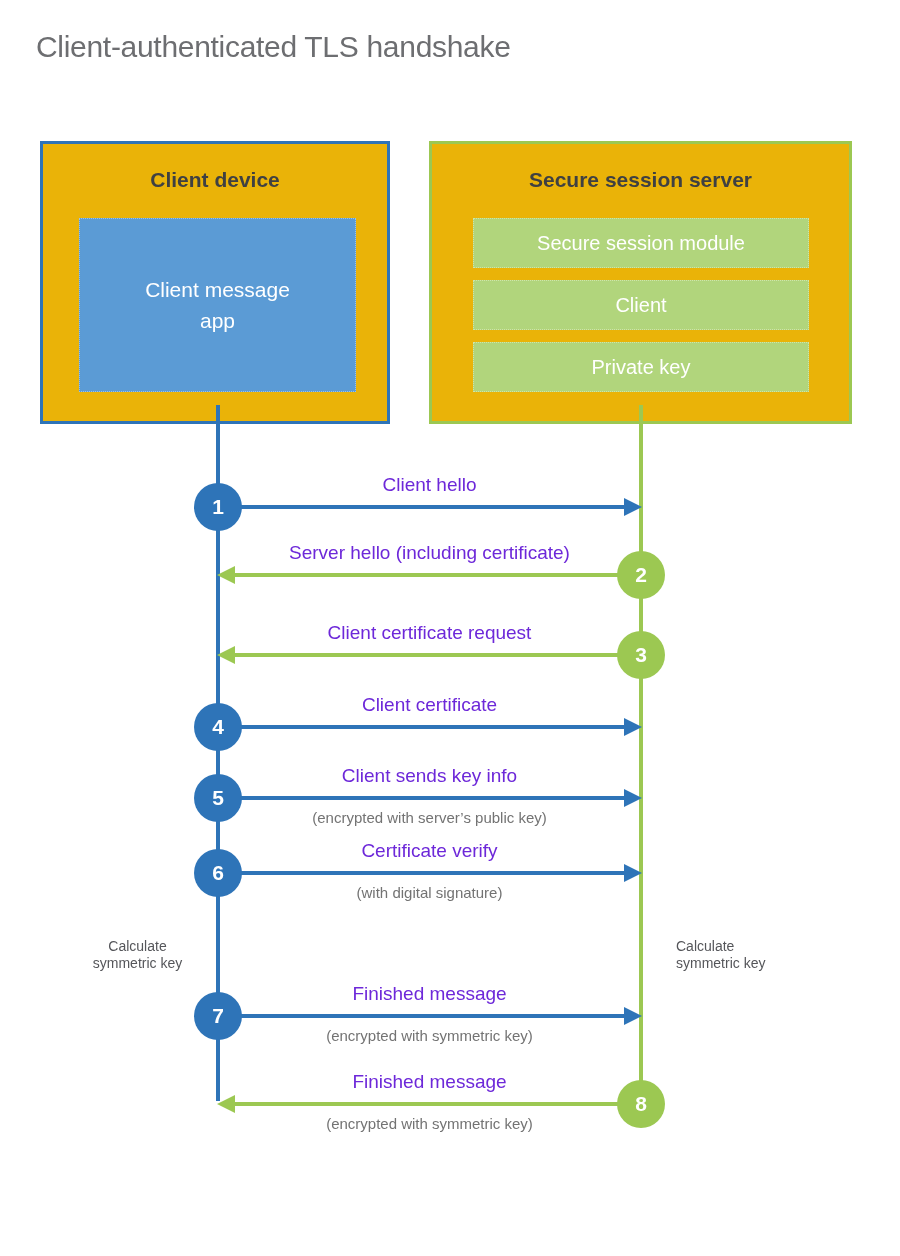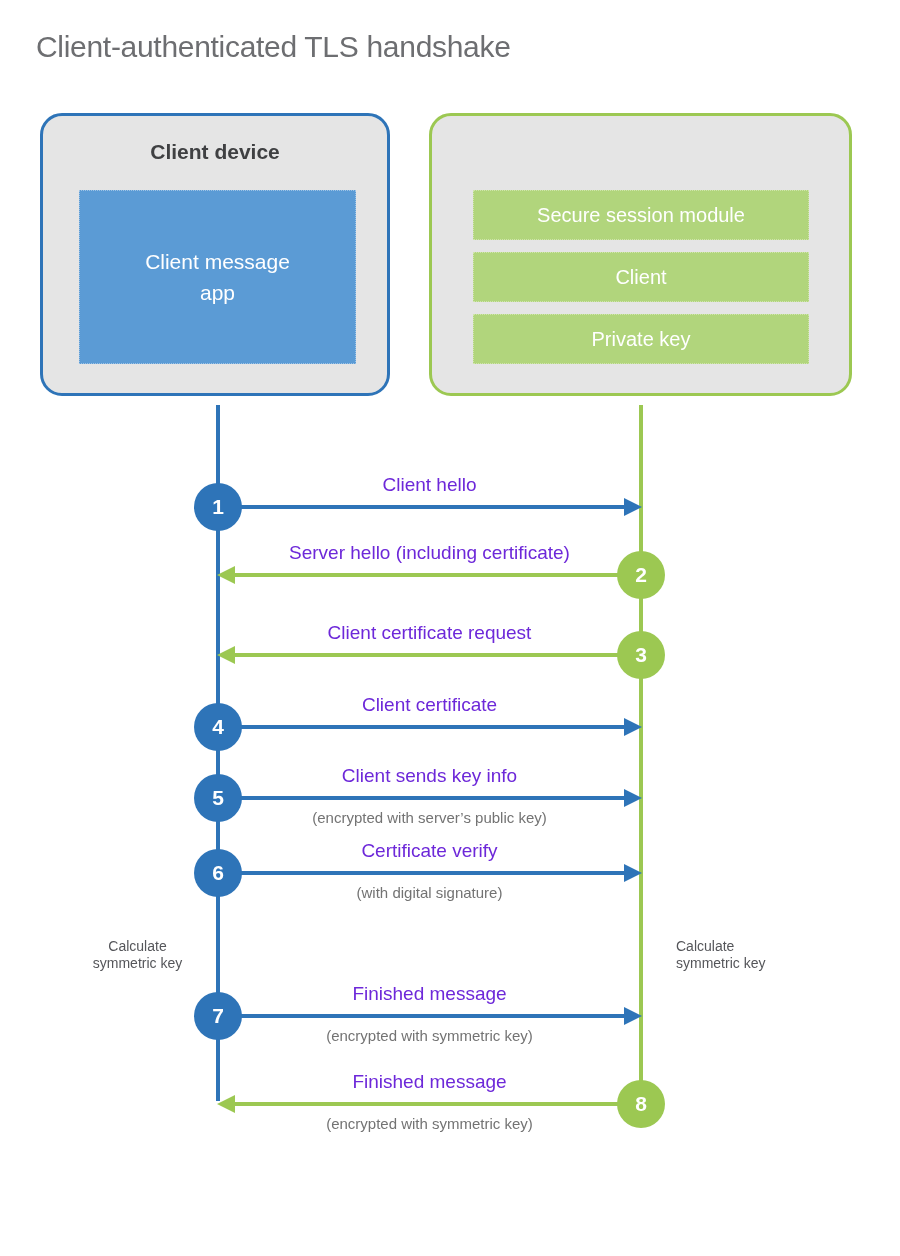--- a/index.html
+++ b/index.html
@@ -6,21 +6,21 @@
   html,body { background:#ffffff; }
   body { font-family:"Liberation Sans","DejaVu Sans",sans-serif; }
   .canvas { position:relative; width:865px; height:1256px; background:#ffffff; overflow:hidden; }
 
   .page-title {
     position:absolute; left:36px; top:30px;
     font-size:30px; font-weight:400; color:#6d6e71; letter-spacing:-0.3px;
   }
 
   
-  .outer-box { position:absolute; top:113px; height:283px; background:#e5e5e5; border-width:3px; border-style:solid;border-radius:22px; }
+  .outer-box { position:absolute; top:141px; height:283px; background:#eab308; border-width:3px; border-style:solid; }
   .client-box { left:40px;  width:350px; border-color:#2e74b8; }
   .server-box { left:429px; width:423px; border-color:#9cc852; }
   .box-title { position:absolute; left:0; right:0; top:24px; text-align:center; font-size:21px; font-weight:700; color:#3f4042; }
 
   .app-box {
     position:absolute; left:36px; top:74px; width:277px; height:174px;
     background:#5b9bd5; border:1px dotted #9dc3e6;
     display:flex; align-items:center; justify-content:center;
   }
   .app-box span { color:#ffffff; font-size:21px; text-align:center; white-space:pre-line; line-height:1.5; }
@@ -81,20 +81,21 @@
 
   <div class="outer-box client-box">
     <div class="box-title">Client device</div>
     <div class="app-box">
       <span>Client message
 app</span>
     </div>
   </div>
 
   <div class="outer-box server-box">
+    <div class="box-title">Secure session server</div>
     <div class="bar bar1">Secure session module</div>
     <div class="bar bar2">Client</div>
     <div class="bar bar3">Private key</div>
   </div>
 
   <div class="vline vline-blue"></div>
   <div class="vline vline-green"></div>
 
   <div class="step col-blue dir-right" style="top:507px">
     <div class="circle side-l">

